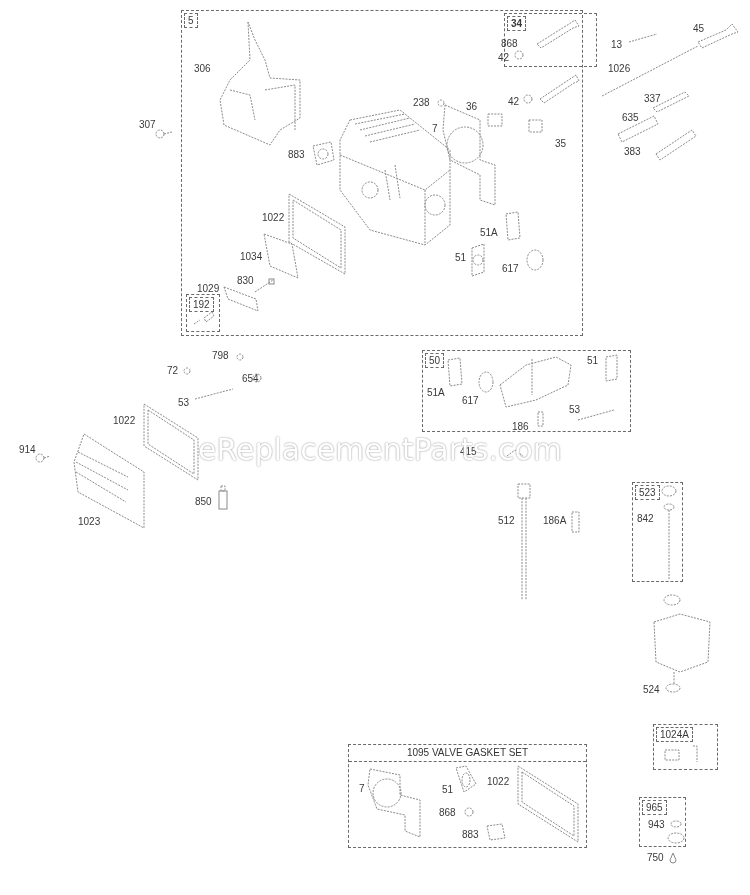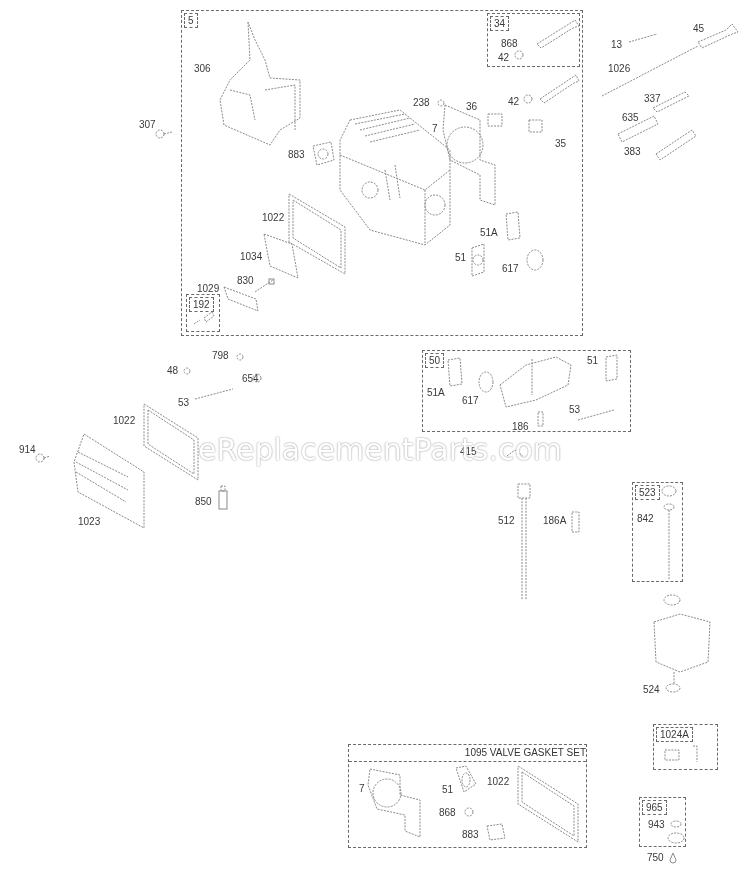--- a/index.html
+++ b/index.html
@@ -3,21 +3,21 @@
 <meta charset="utf-8">
 <style>
   html, body { margin:0; padding:0; background:#ffffff; }
   body { width:750px; height:895px; position:relative; overflow:hidden;
          font-family:"Liberation Sans", sans-serif; color:#333; }
   .lbl { position:absolute; font-size:10px; color:#3a3a3a; white-space:nowrap; line-height:1; }
   .box { position:absolute; border:1px dashed #6a6a6a; box-sizing:border-box; }
   .tag { position:absolute; left:2px; top:2px; border:1px dashed #6a6a6a; background:#fff;
          font-size:10px; padding:1px 3px; line-height:1.1; color:#3a3a3a; }
   .title-bar { position:absolute; left:0; right:0; top:0; height:16px; border-bottom:1px dashed #6a6a6a;
-               text-align:right; font-size:10px; line-height:16px; color:#333; }
+               text-align:center; font-size:10px; line-height:16px; color:#333; }
   svg.part { position:absolute; overflow:visible; }
   svg.part * { fill:none; stroke:#8a8a8a; stroke-width:1; stroke-dasharray:2 1.2; }
   svg.part .solid { stroke-dasharray:none; }
   .watermark { position:absolute; left:198px; top:432px; font-size:30px; color:#ffffff;
                letter-spacing:0px; font-family:"DejaVu Sans", sans-serif;
                text-shadow: 0 0 2px #9a9a9a, 0 0 1px #b0b0b0; opacity:0.95; }
   #diagram { position:absolute; left:0; top:0; width:750px; height:895px; }
 </style>
 </head>
 <body>
@@ -57,21 +57,21 @@
 
   <svg class="part" style="left:486px;top:112px" width="20" height="18">
       <rect x="2" y="2" width="14" height="12"></rect>
     </svg>
   <span class="lbl" style="left:466px;top:102px">36</span>
   <svg class="part" style="left:527px;top:118px" width="20" height="18">
       <rect x="2" y="2" width="13" height="12"></rect>
     </svg>
   <span class="lbl" style="left:555px;top:139px">35</span>
 
-  <div class="box" style="left:487px;top:13px;width:93px;height:54px;">
+  <div class="box" style="left:504px;top:13px;width:93px;height:54px;font-weight:bold;">
     <div class="tag">34</div>
   </div>
   <svg class="part" style="left:535px;top:18px" width="45" height="30">
       <path d="M2 26 L34 6 L40 2 L44 8 L38 10 L6 30 Z"></path>
     </svg>
   <span class="lbl" style="left:501px;top:39px">868</span>
   <span class="lbl" style="left:498px;top:53px">42</span>
   <svg class="part" style="left:514px;top:50px" width="12" height="12">
       <circle cx="5" cy="5" r="4"></circle>
     </svg>
@@ -162,21 +162,21 @@
   <span class="lbl" style="left:622px;top:113px">635</span>
   <svg class="part" style="left:652px;top:124px" width="45" height="36">
       <path d="M4 30 L40 6 L44 12 L8 36 Z"></path>
     </svg>
   <span class="lbl" style="left:624px;top:147px">383</span>
 
   <span class="lbl" style="left:212px;top:351px">798</span>
   <svg class="part" style="left:235px;top:352px" width="12" height="10">
       <circle cx="5" cy="5" r="3"></circle>
     </svg>
-  <span class="lbl" style="left:167px;top:366px">48</span>
+  <span class="lbl" style="left:167px;top:366px">72</span>
   <svg class="part" style="left:182px;top:366px" width="12" height="10">
       <circle cx="5" cy="5" r="3"></circle>
     </svg>
   <span class="lbl" style="left:242px;top:374px">654</span>
   <svg class="part" style="left:252px;top:373px" width="12" height="12">
       <circle cx="5" cy="5" r="4"></circle>
     </svg>
   <span class="lbl" style="left:178px;top:398px">53</span>
   <svg class="part" style="left:193px;top:387px" width="42" height="16">
       <path d="M2 12 L40 2"></path>

